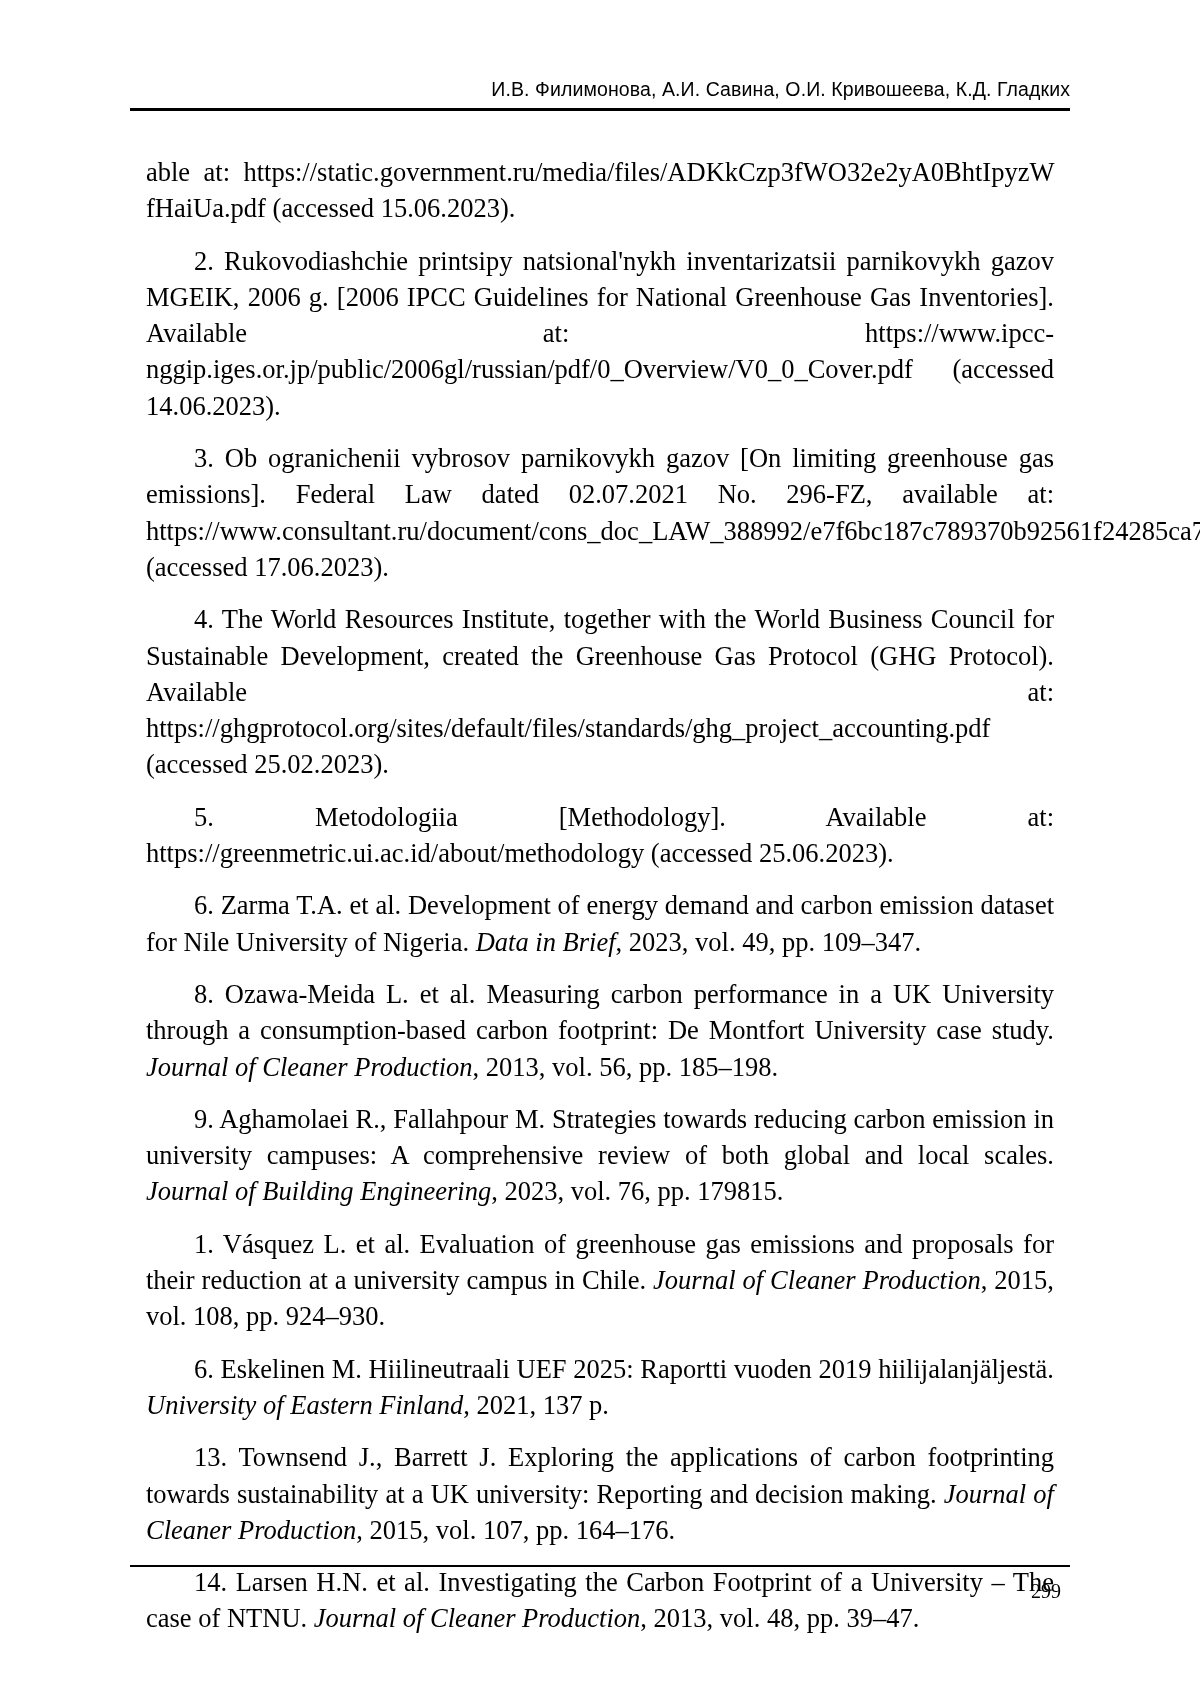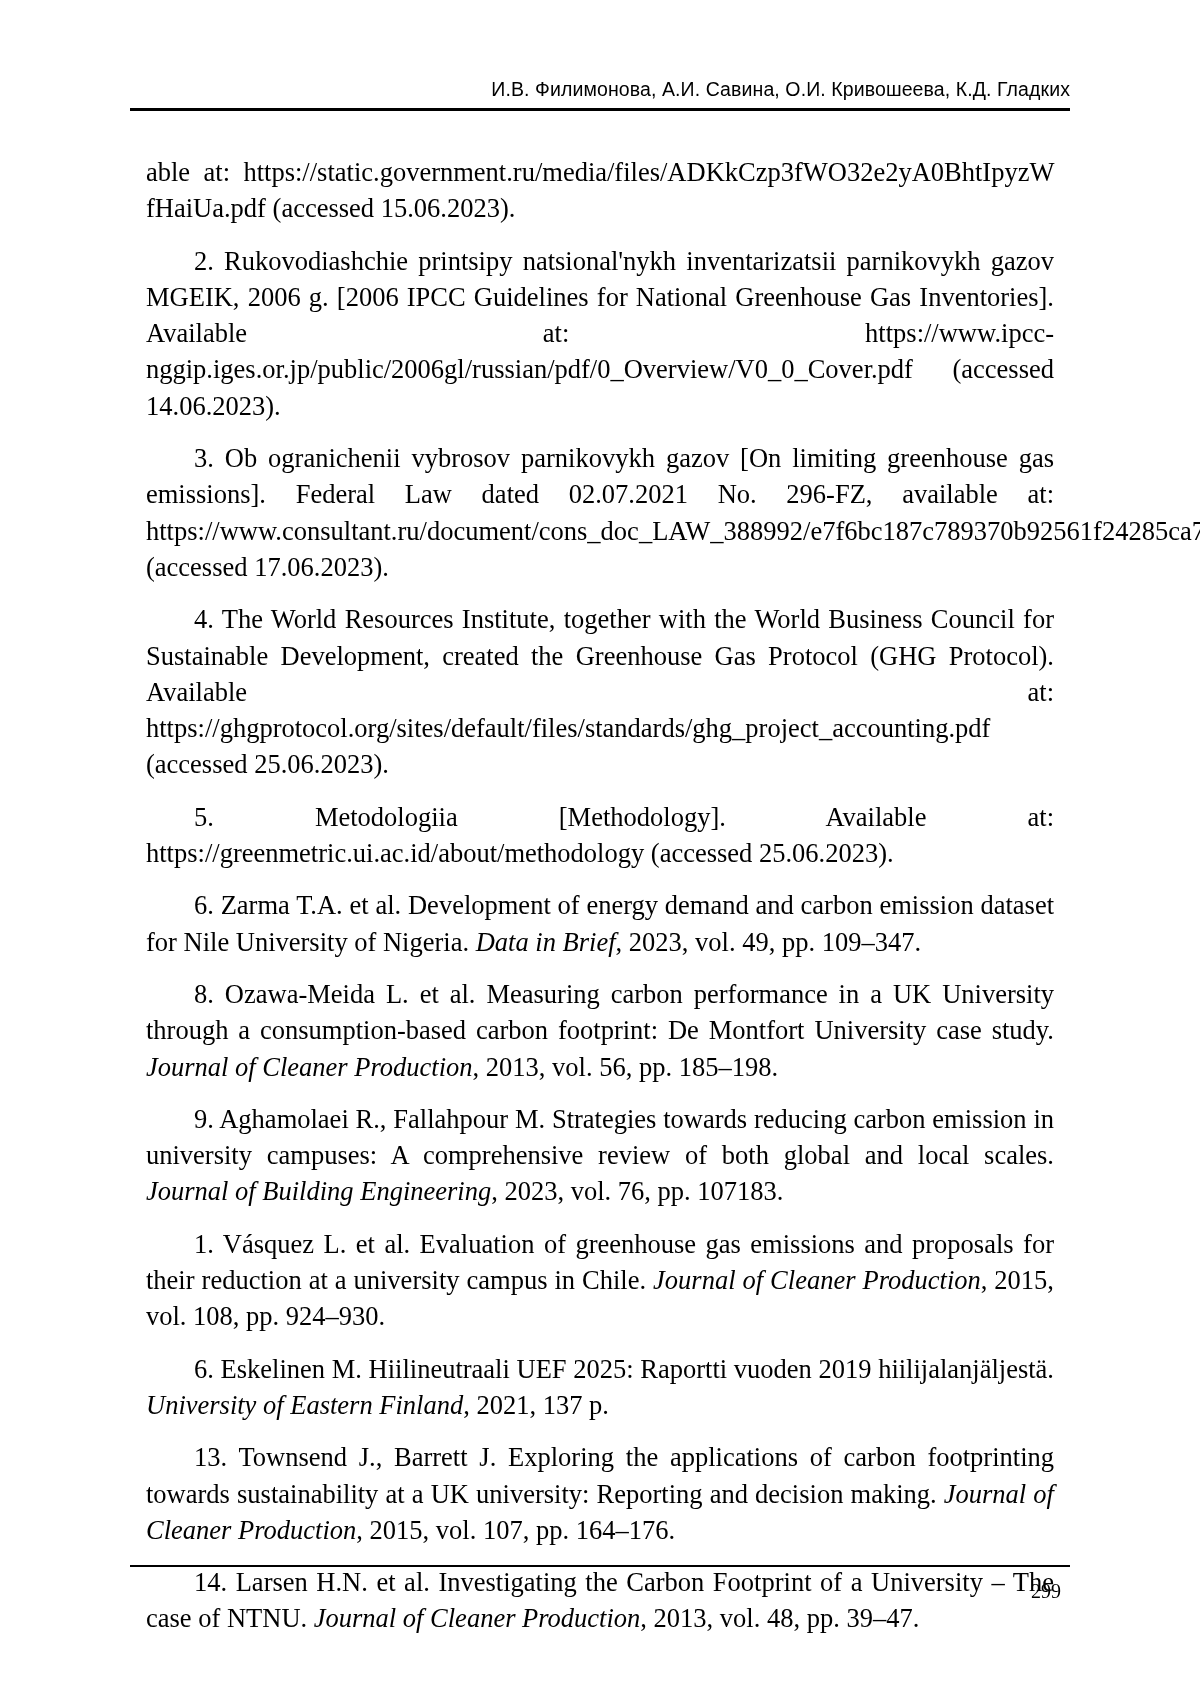--- a/index.html
+++ b/index.html
@@ -98,42 +98,42 @@
       <span>Rukovodiashchie printsipy natsional'nykh inventarizatsii parnikovykh gazov MGEIK, 2006 g. [2006 IPCC Guidelines for National Greenhouse Gas Inventories]. Available at: https://www.ipcc-nggip.iges.or.jp/public/2006gl/russian/pdf/0_Overview/V0_0_Cover.pdf (accessed 14.06.2023).</span><span class="it"></span><span></span>
     </p>
 
     <p class="indent">
       <span>3.</span>
       <span>Ob ogranichenii vybrosov parnikovykh gazov [On limiting greenhouse gas emissions]. Federal Law dated 02.07.2021 No. 296-FZ, available at: https://www.consultant.ru/document/cons_doc_LAW_388992/e7f6bc187c789370b92561f24285ca72735da6a4/ (accessed 17.06.2023).</span><span class="it"></span><span></span>
     </p>
 
     <p class="indent">
       <span>4.</span>
-      <span>The World Resources Institute, together with the World Business Council for Sustainable Development, created the Greenhouse Gas Protocol (GHG Protocol). Available at: https://ghgprotocol.org/sites/default/files/standards/ghg_project_accounting.pdf (accessed 25.06.2023).</span><span class="it"></span><span></span>
+      <span>The World Resources Institute, together with the World Business Council for Sustainable Development, created the Greenhouse Gas Protocol (GHG Protocol). Available at: https://ghgprotocol.org/sites/default/files/standards/ghg_project_accounting.pdf (accessed 25.02.2023).</span><span class="it"></span><span></span>
     </p>
 
     <p class="indent">
       <span>5.</span>
       <span>Metodologiia [Methodology]. Available at: https://greenmetric.ui.ac.id/about/methodology (accessed 25.06.2023).</span><span class="it"></span><span></span>
     </p>
 
     <p class="indent">
       <span>6.</span>
       <span>Zarma T.A. et al. Development of energy demand and carbon emission dataset for Nile University of Nigeria. </span><span class="it">Data in Brief</span><span>, 2023, vol. 49, pp. 109–347.</span>
     </p>
 
 
     <p class="indent">
       <span>8.</span>
       <span>Ozawa-Meida L. et al. Measuring carbon performance in a UK University through a consumption-based carbon footprint: De Montfort University case study. </span><span class="it">Journal of Cleaner Production</span><span>, 2013, vol. 56, pp. 185–198.</span>
     </p>
 
     <p class="indent">
       <span>9.</span>
-      <span>Aghamolaei R., Fallahpour M. Strategies towards reducing carbon emission in university campuses: A comprehensive review of both global and local scales. </span><span class="it">Journal of Building Engineering</span><span>, 2023, vol. 76, pp. 107183.</span>
+      <span>Aghamolaei R., Fallahpour M. Strategies towards reducing carbon emission in university campuses: A comprehensive review of both global and local scales. </span><span class="it">Journal of Building Engineering</span><span>, 2023, vol. 76, pp. 179815.</span>
     </p>
 
     <p class="indent">
       <span>1.</span>
       <span>Vásquez L. et al. Evaluation of greenhouse gas emissions and proposals for their reduction at a university campus in Chile. </span><span class="it">Journal of Cleaner Production</span><span>, 2015, vol. 108, pp. 924–930.</span>
     </p>
 
 
     <p class="indent">
       <span>6.</span>

